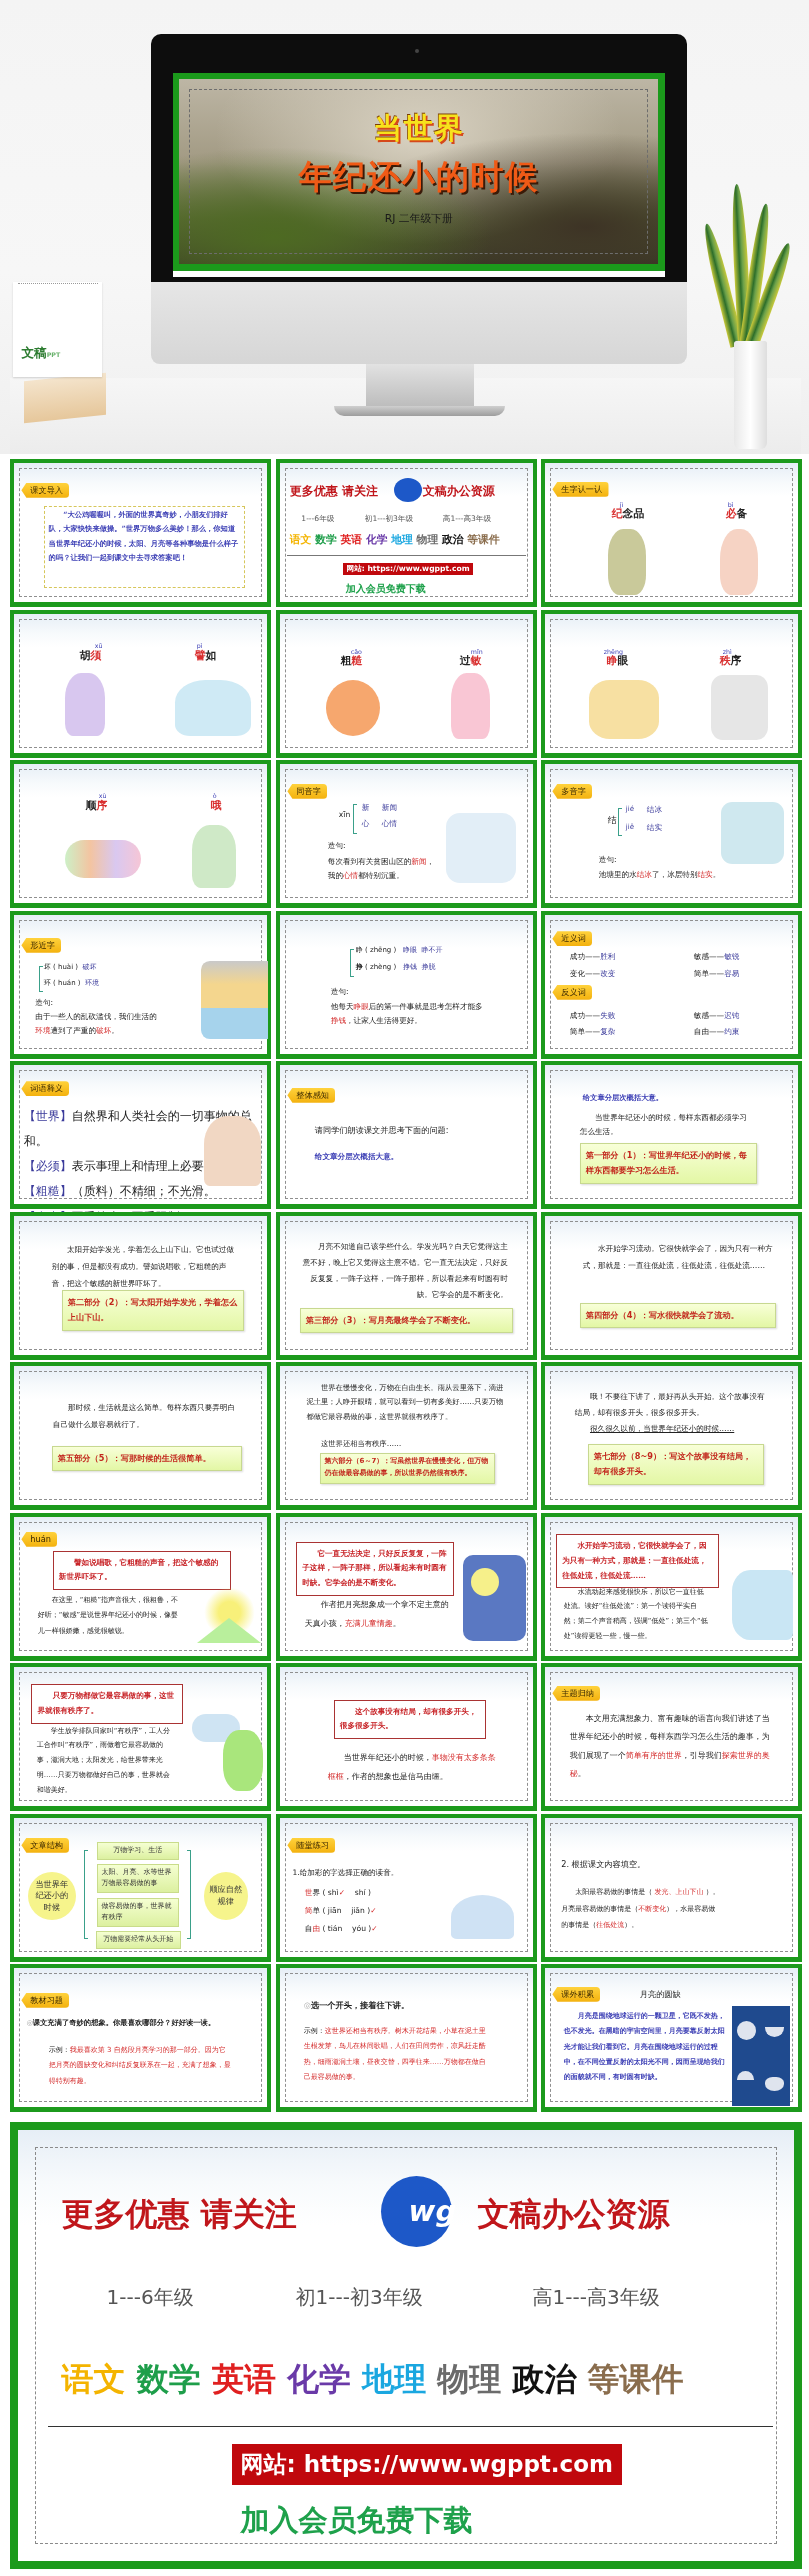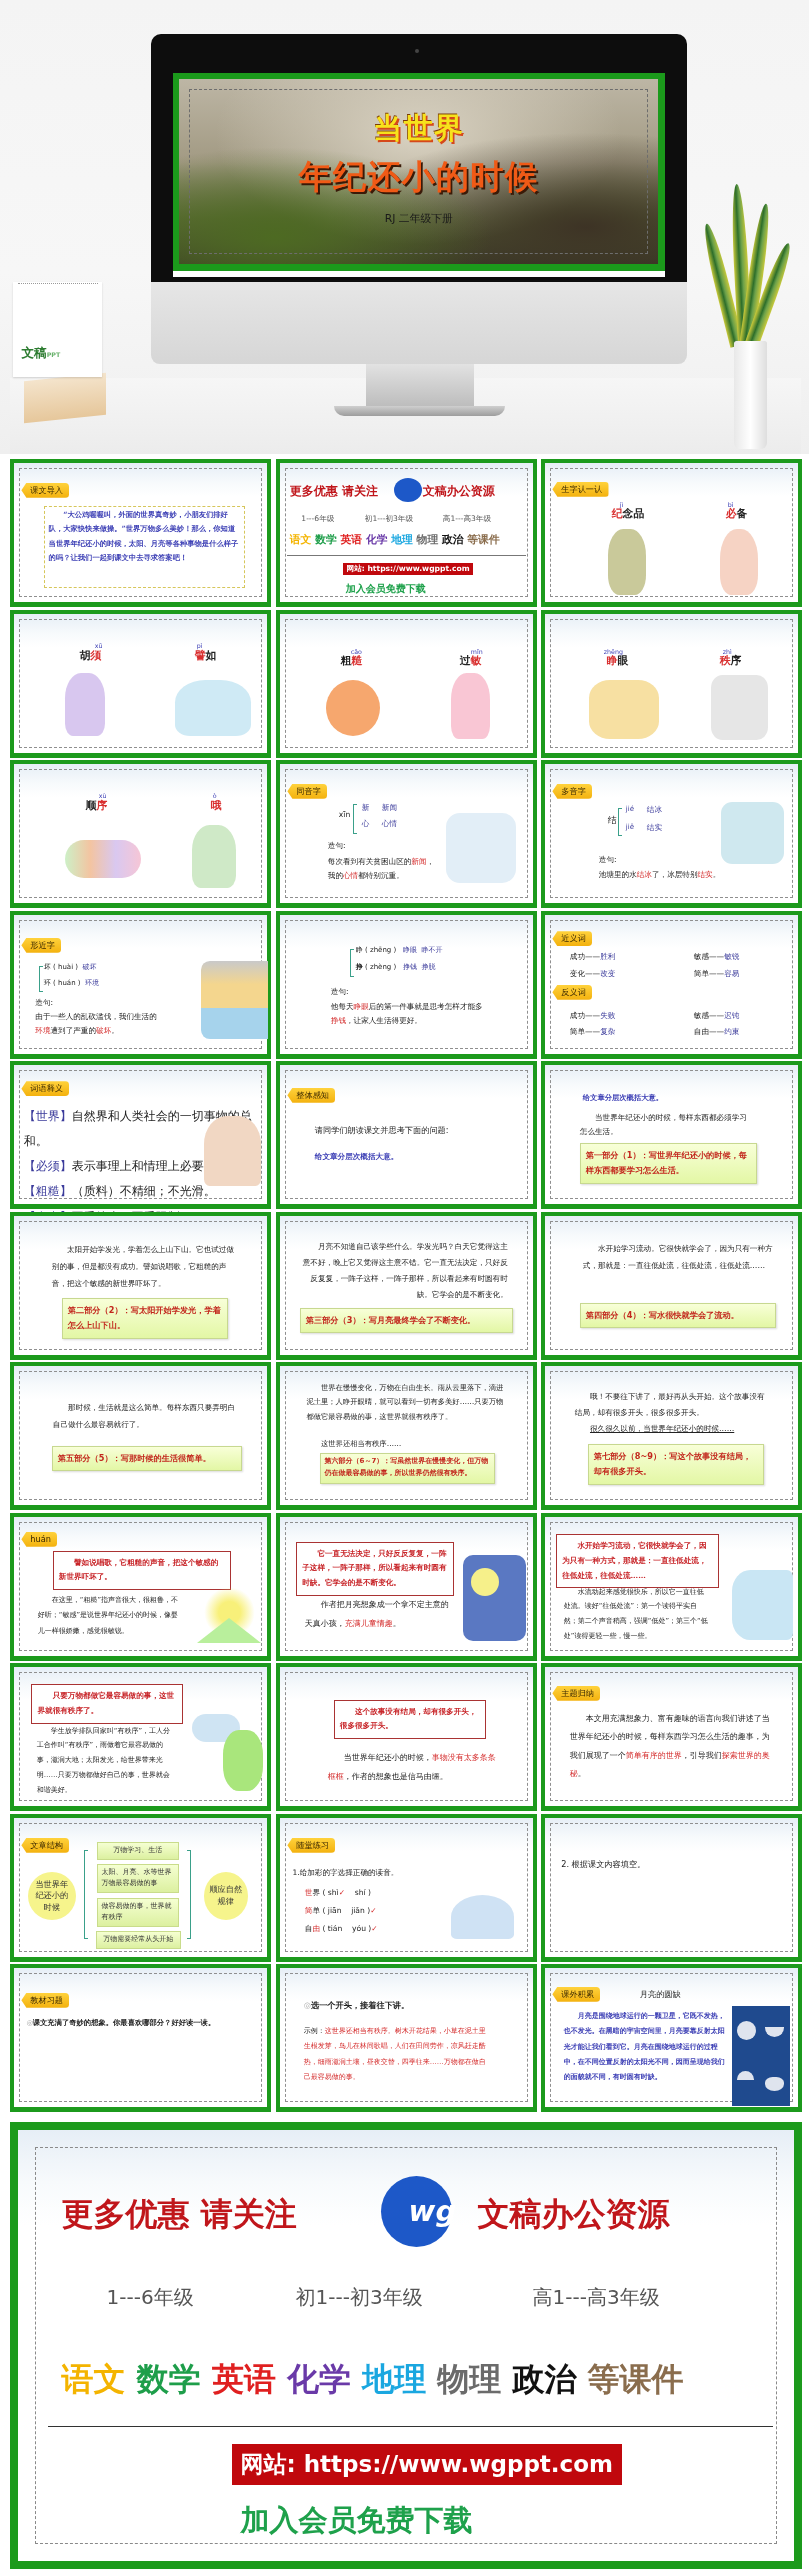--- a/index.html
+++ b/index.html
@@ -312,21 +312,21 @@
       <div class="t serif blue" style="left:38px;top:26.6px;font-size:7.3px;font-weight:bold;">给文章分层次概括大意。</div>
       <div class="t" style="left:35px;top:46px;width:171px;text-indent:2em;">当世界年纪还小的时候，每样东西都必须学习怎么生活。</div>
       <div class="green-box" style="left:35px;top:78px;width:177px;">第一部分（1）：写世界年纪还小的时候，每样东西都要学习怎么生活。</div>
     </div>
   </div>
 
   <div class="card" style="left:0;top:753px;">
     <div class="card-inner">
       <div class="card-dash"></div>
       <div class="t" style="left:38px;top:26.6px;width:183px;text-indent:2em;line-height:2.2;">太阳开始学发光，学着怎么上山下山。它也试过做别的事，但是都没有成功。譬如说唱歌，它粗糙的声音，把这个敏感的新世界吓坏了。</div>
-      <div class="green-box" style="left:48px;top:82px;width:166px;">第二部分（2）：写太阳开始学发光，学着怎么上山下山。</div>
+      <div class="green-box" style="left:48px;top:74px;width:182px;">第二部分（2）：写太阳开始学发光，学着怎么上山下山。</div>
     </div>
   </div>
 
   <div class="card" style="left:266px;top:753px;">
     <div class="card-inner">
       <div class="card-dash"></div>
       <div class="t" style="left:19px;top:23px;width:209px;text-indent:2em;line-height:2.1;text-align:right;">月亮不知道自己该学些什么。学发光吗？白天它觉得这主意不好，晚上它又觉得这主意不错。它一直无法决定，只好反反复复，一阵子这样，一阵子那样，所以看起来有时圆有时缺。它学会的是不断变化。</div>
       <div class="green-box" style="left:20px;top:92px;width:213px;">第三部分（3）：写月亮最终学会了不断变化。</div>
     </div>
   </div>
@@ -445,28 +445,34 @@
       <div class="t" style="left:25px;top:86px;white-space:nowrap;"><span class="red">简</span><span>单</span> <span>( jiān</span>&nbsp;&nbsp;&nbsp; <span>jiǎn )</span><span class="red">✓</span></div>
       <div class="t" style="left:25px;top:104px;white-space:nowrap;"><span>自</span><span class="red">由</span> <span>( tián</span>&nbsp;&nbsp;&nbsp; <span>yóu )</span><span class="red">✓</span></div>
       <div class="illus" style="left:171px;top:77px;width:63px;height:44px;background:#cfe2f4;border-radius:50% 50% 10% 10%;"></div>
     </div>
   </div>
 
   <div class="card" style="left:531px;top:1355px;">
     <div class="card-inner">
       <div class="card-dash"></div>
       <div class="t" style="left:16.4px;top:39px;font-size:8.2px;">2. 根据课文内容填空。</div>
+      <div class="t serif" style="left:16.4px;top:66px;width:209px;font-size:7px;line-height:2.4;">
+        <div style="text-indent:2em;"><span>太阳最容易做的事情是（ </span><span class="red">发光、上山下山</span><span> ）。</span></div>
+        <div><span>月亮最容易做的事情是（</span><span class="red">不断变化</span><span>），水最容易做</span></div>
+        <div><span>的事情是（</span><span class="red">往低处流</span><span>）。</span></div>
+      </div>
     </div>
   </div>
 
   <div class="card" style="left:0;top:1505px;">
     <div class="card-inner">
       <div class="card-dash"></div>
       <div class="tag" style="top:25px;">教材习题</div>
       <div class="t serif" style="left:12.6px;top:48px;font-size:7.3px;font-weight:bold;white-space:nowrap;"><span style="color:#aaa">◎</span><span>课文充满了奇妙的想象。你最喜欢哪部分？好好读一读。</span></div>
+      <div class="t" style="left:35px;top:75px;width:183px;font-size:7px;line-height:2.2;"><span>示例：</span><span class="red">我最喜欢第 3 自然段月亮学习的那一部分。因为它把月亮的圆缺变化和纠结反复联系在一起，充满了想象，显得特别有趣。</span></div>
     </div>
   </div>
 
   <div class="card" style="left:266px;top:1505px;">
     <div class="card-inner">
       <div class="card-dash"></div>
       <div class="t serif" style="left:24px;top:30px;font-size:8.2px;font-weight:bold;"><span style="color:#aaa">◎</span><span>选一个开头，接着往下讲。</span></div>
       <div class="t" style="left:24px;top:56px;width:183px;font-size:7px;line-height:2.2;"><span>示例：</span><span class="red">这世界还相当有秩序。树木开花结果，小草在泥土里生根发芽，鸟儿在林间歌唱，人们在田间劳作，凉风赶走酷热，细雨滋润土壤，昼夜交替，四季往来……万物都在做自己最容易做的事。</span></div>
     </div>
   </div>

